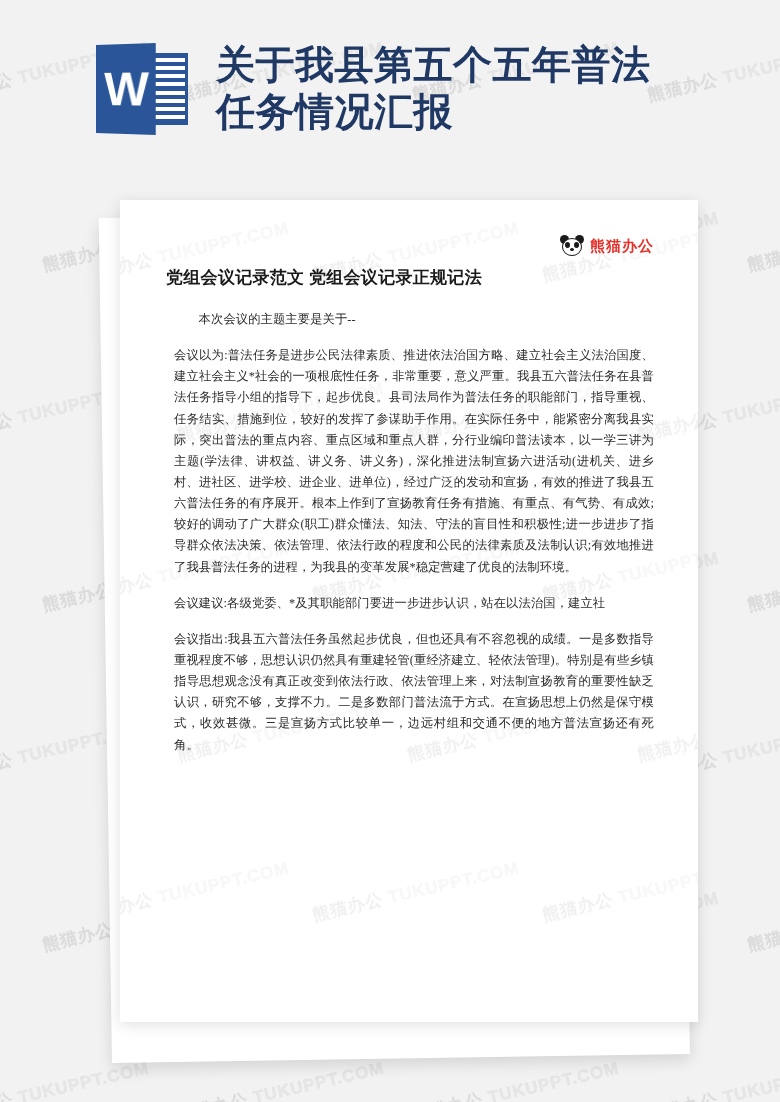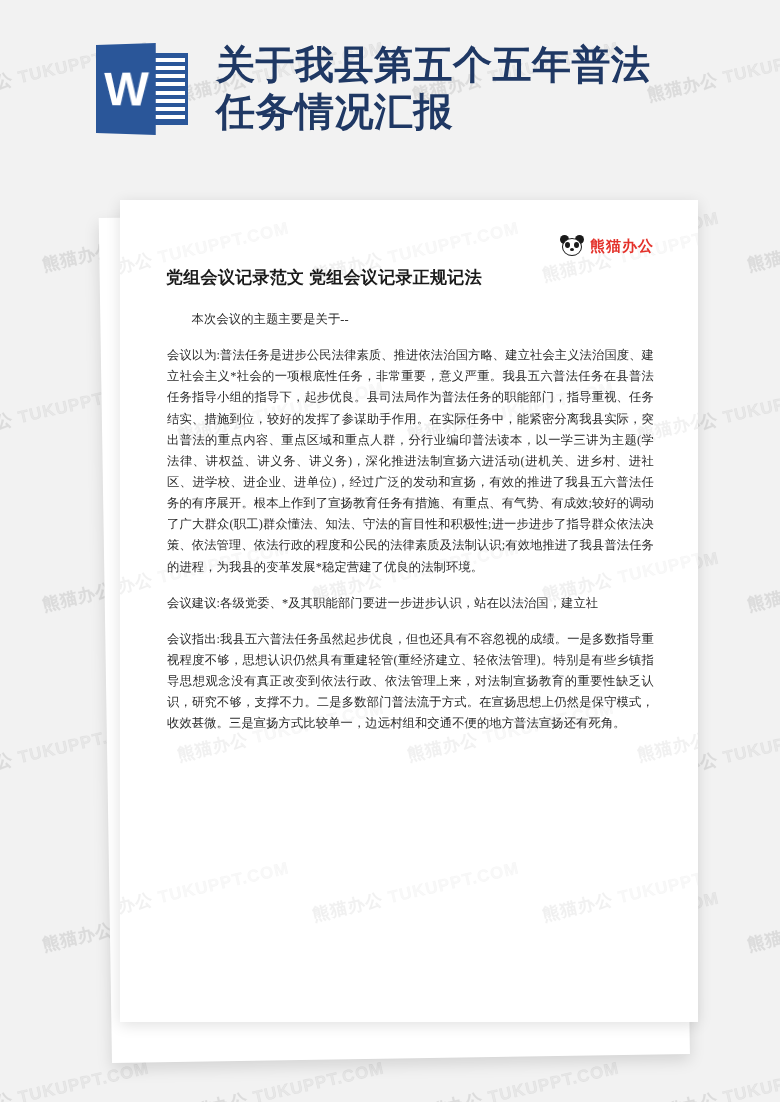--- a/index.html
+++ b/index.html
@@ -223,21 +223,21 @@
     color: #1a1a1a;
     margin: 6px 0 20px 0;
     letter-spacing: 0.3px;
   }
 
   .doc-para {
     font-family: "Liberation Serif", serif;
     font-size: 12.3px;
     line-height: 1.72;
     color: #2b2b2b;
-    margin: 0 0 15px 1px;
+    margin: 0 0 15px 8px;
     text-align: justify;
     letter-spacing: 0.1px;
   }
   .doc-para.indent { text-indent: 2em; }
 </style>
 </head>
 <body>
 
 <div id="watermark-layer">
     <span class="wm" style="left: -60px; top: 60px;">熊猫办公 TUKUPPT.COM</span>

